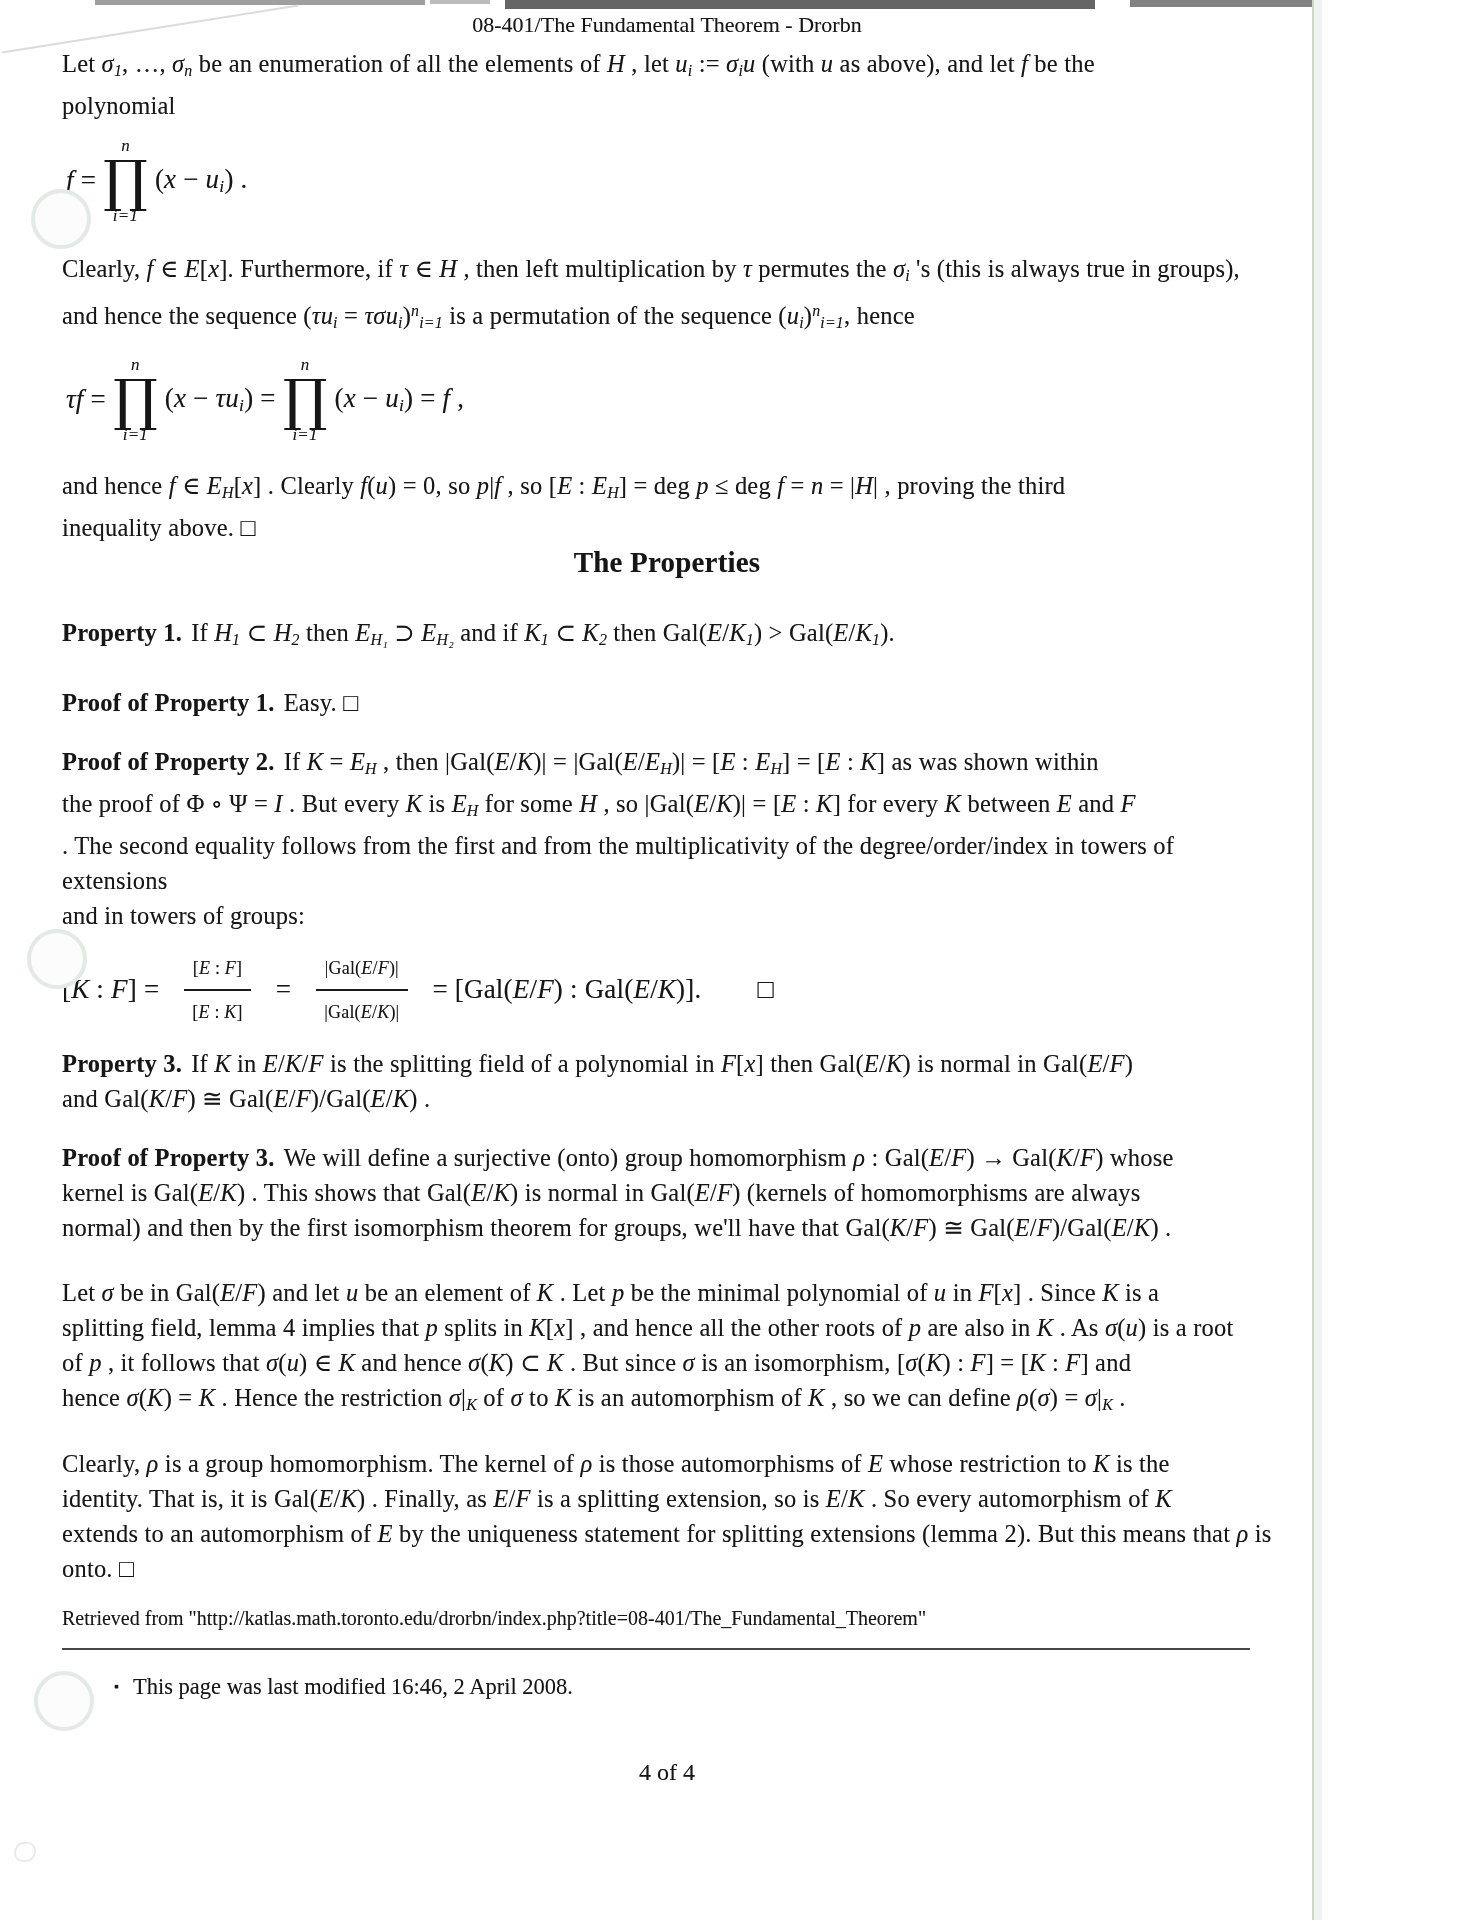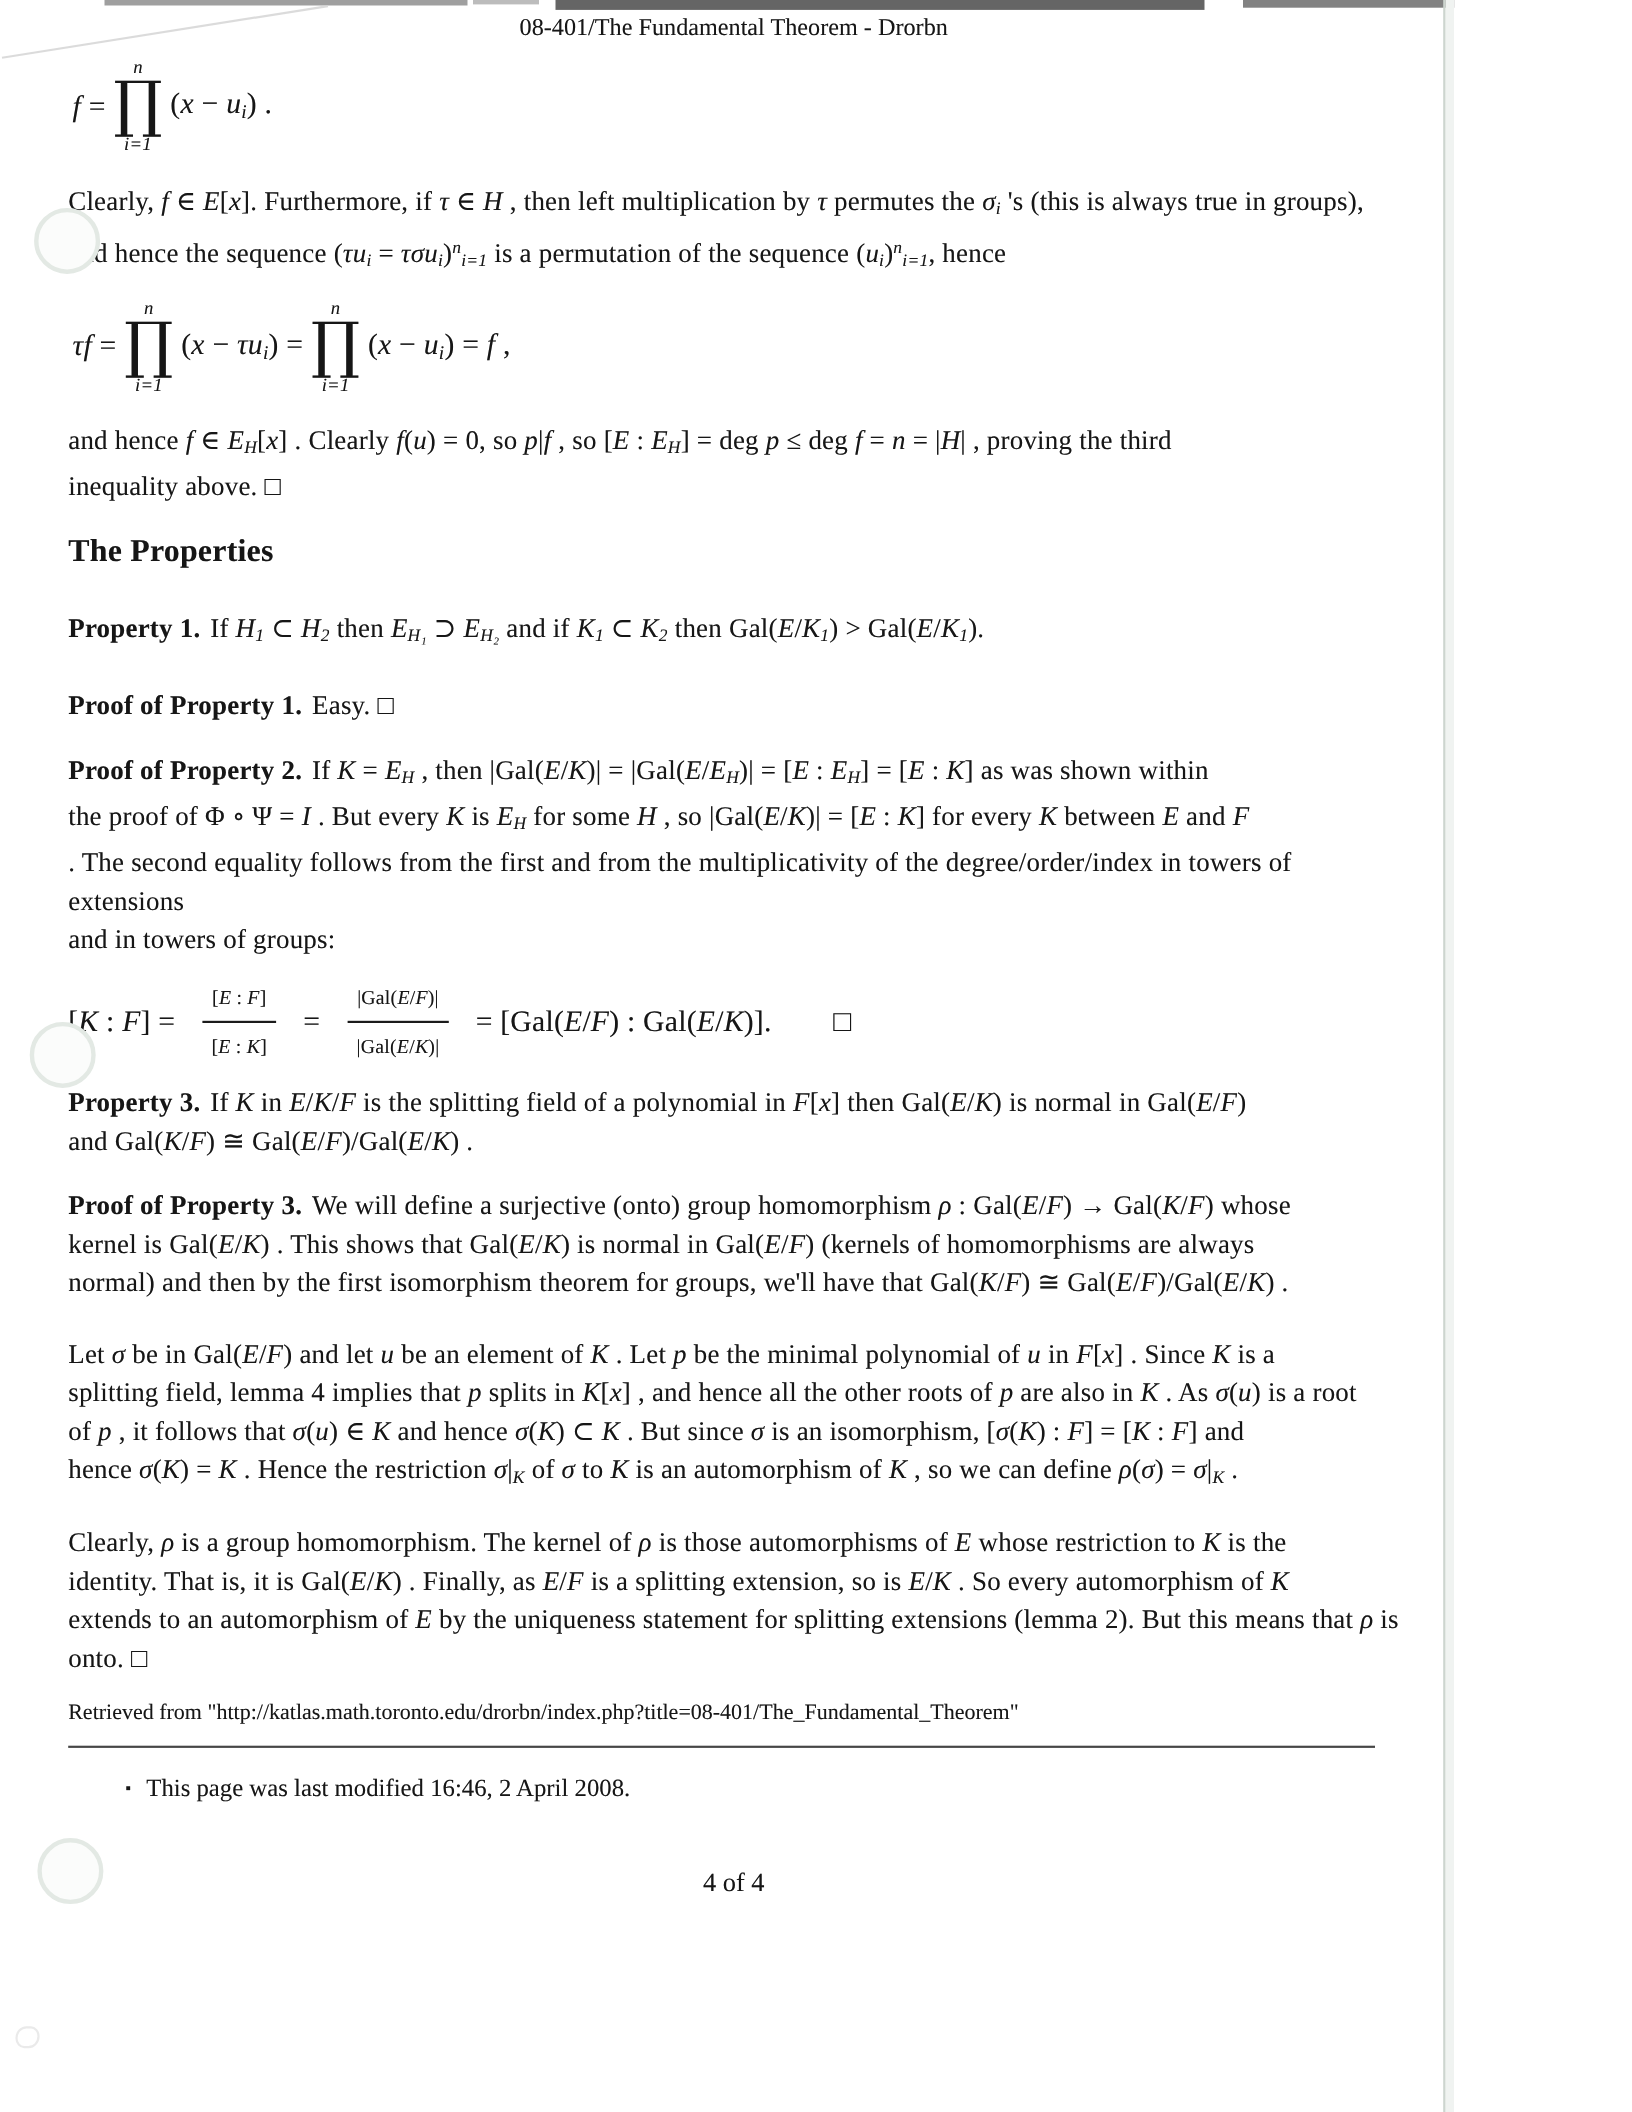--- a/index.html
+++ b/index.html
@@ -52,21 +52,21 @@
     line-height:34px;
     font-weight:bold;
     letter-spacing:0.2px;
   }
 
   .mt-intro{margin-top:8px;}
   .mt-f1{margin-top:14px;margin-left:4px;}
   .mt-perm{margin-top:26px;}
   .mt-f2{margin-top:16px;margin-left:4px;}
   .mt-deg{margin-top:24px;}
-  .mt-head{margin-top:24px;}
+  .mt-head{text-align:center;}
   .mt-prop1{margin-top:36px;}
   .mt-proof1{margin-top:28px;}
   .mt-prop2{margin-top:27px;}
   .mt-proof2{margin-top:24px;}
   .mt-f3{margin-top:19px;gap:24px;}
   .mt-prop3{margin-top:18px;}
   .mt-proof3{margin-top:24px;}
   .mt-sigma{margin-top:30px;}
   .mt-rho{margin-top:24px;}
 
@@ -129,20 +129,21 @@
   <div class="hole h2"></div>
   <div class="hole h3"></div>
   <div class="edge-zone"></div>
   <div class="edge-line"></div>
   <div class="smudge"></div>
 
   <div class="content">
 
     <div class="doc-title">08-401/The Fundamental Theorem - Drorbn</div>
 
+    <p class="body-text mt-intro">Let <i>σ</i><sub>1</sub>, …, <i>σ</i><sub>n</sub> be an enumeration of all the elements of <i>H</i> , let <i>u</i><sub>i</sub> := <i>σ</i><sub>i</sub><i>u</i> (with <i>u</i> as above), and let <i>f</i> be the<br>polynomial</p>
 
     <div class="display-formula mt-f1">
       <span><i>f</i> =</span>
       <span class="bigop">
         <span class="limit">n</span>
         <span class="op">∏</span>
         <span class="limit">i=1</span>
       </span>
       <span>(<i>x</i> − <i>u</i><sub>i</sub>) .</span>
     </div>

